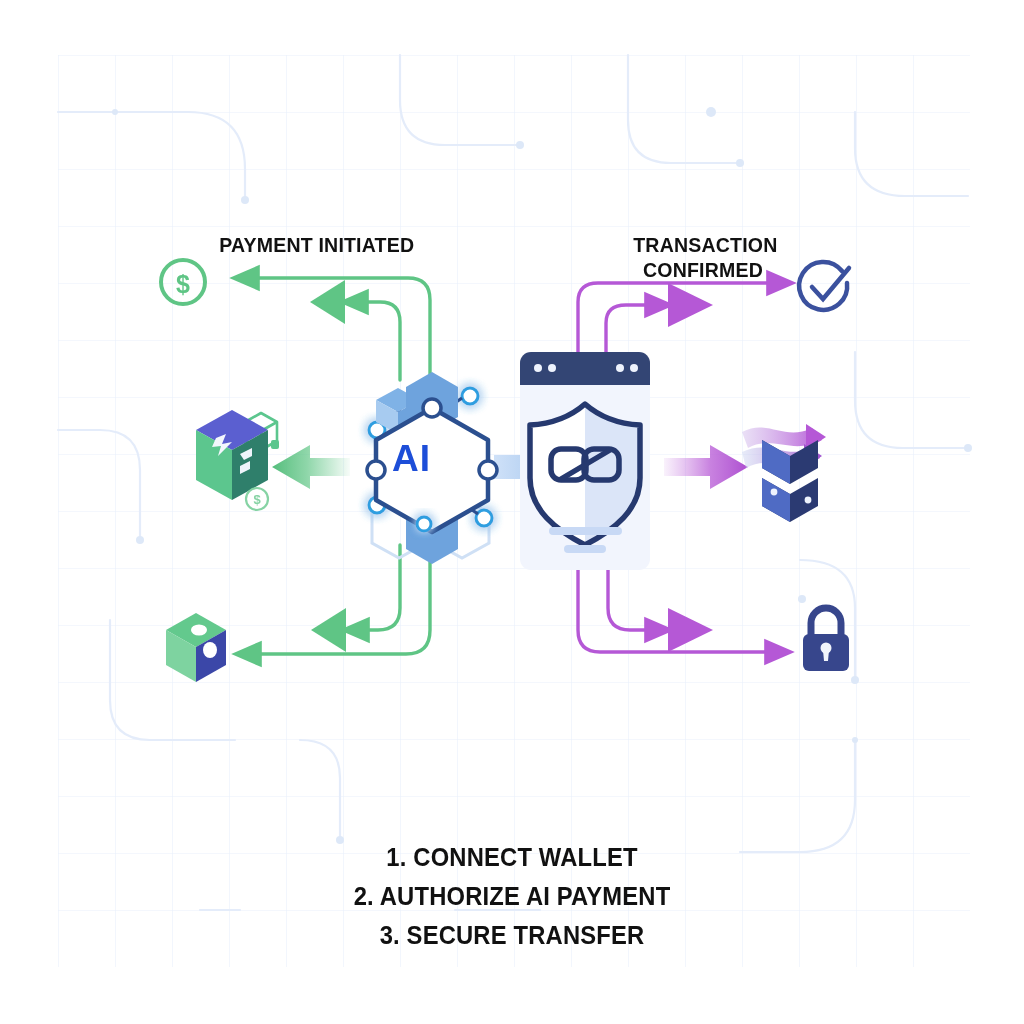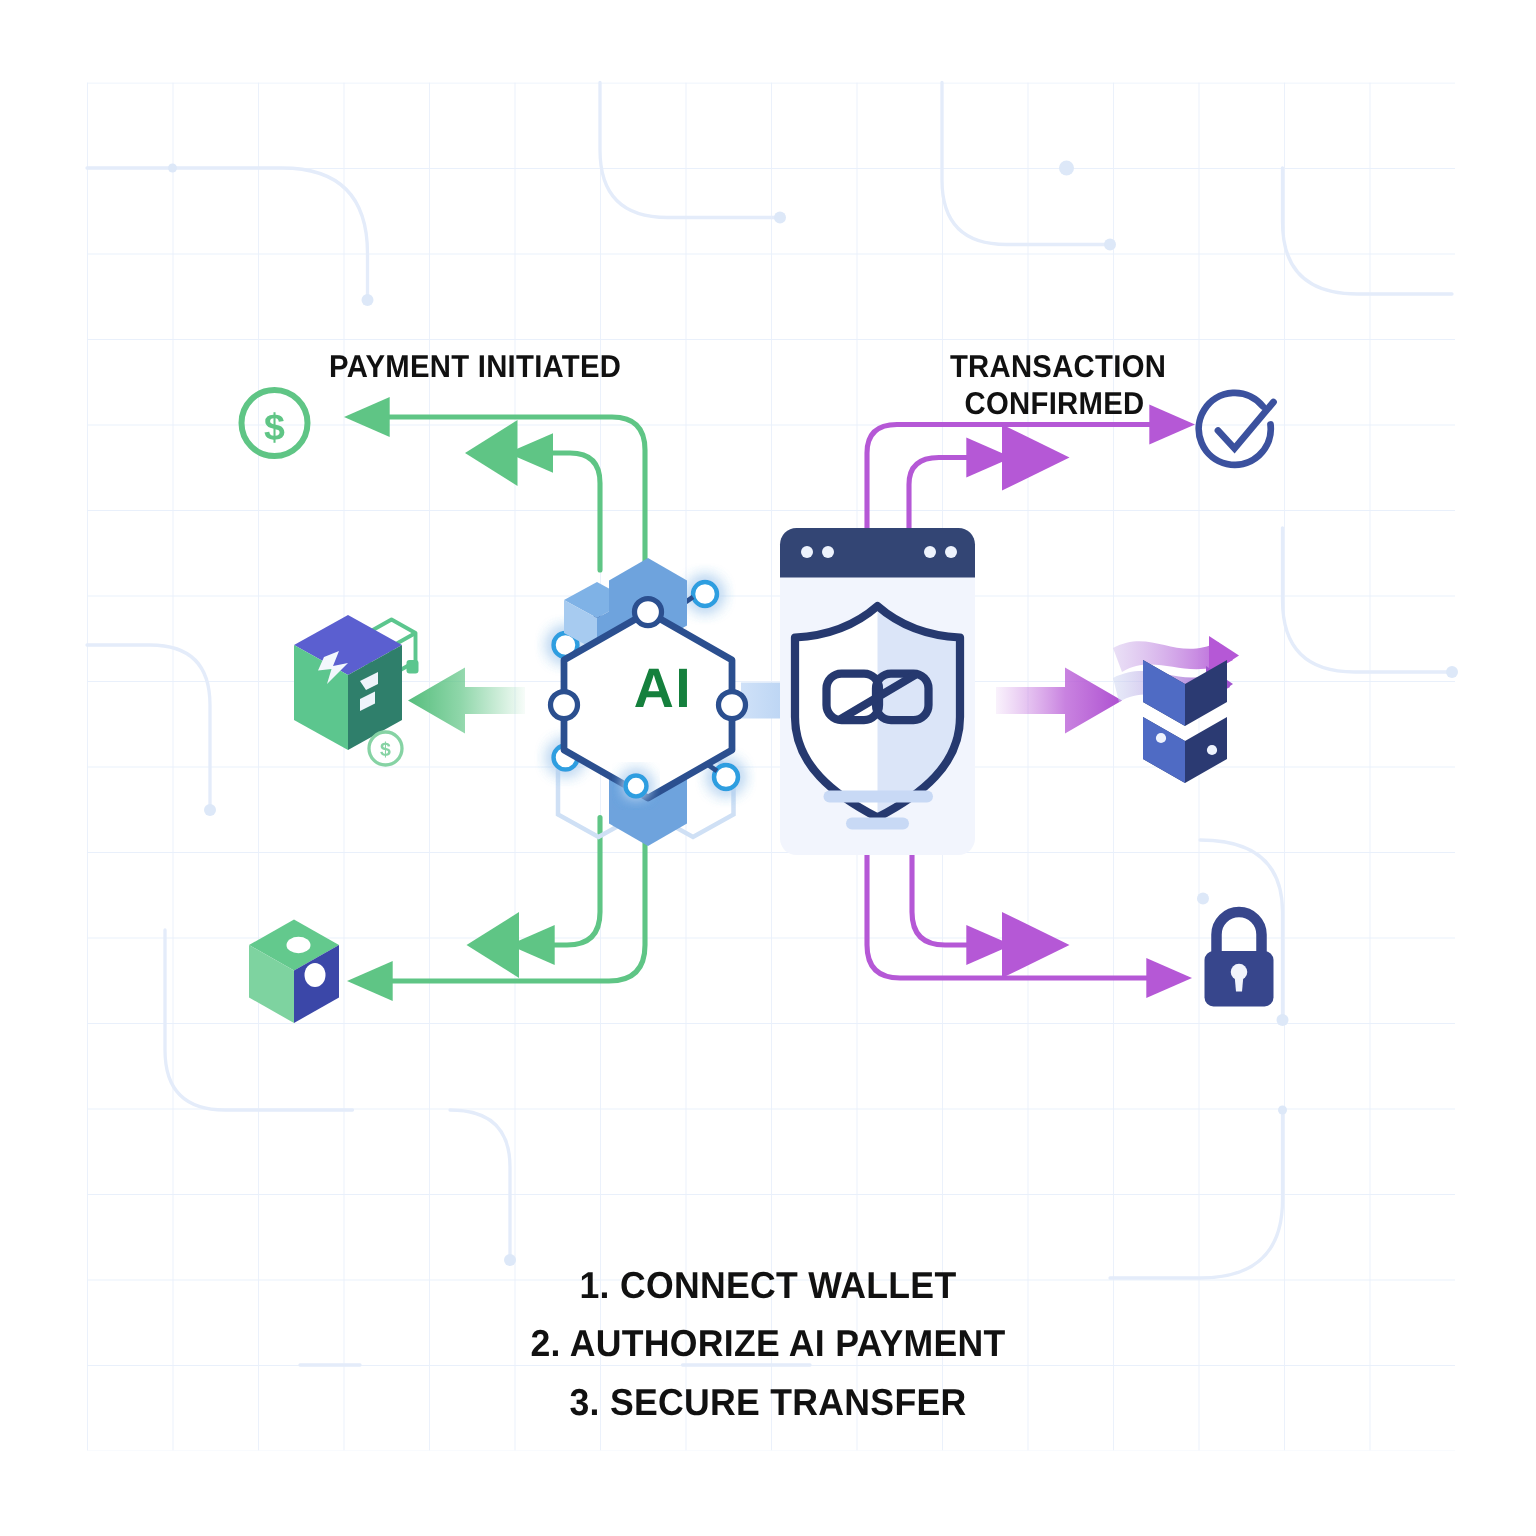--- a/index.html
+++ b/index.html
@@ -59,25 +59,24 @@
     transform: scaleX(0.95);
   }
   #step-1 { top: 838px; }
   #step-2 { top: 877px; }
   #step-3 { top: 916px; }
   .ai-text {
     position: absolute;
     left: 392px;
     top: 438px;
     width: 100px;
-    text-align: center;
     font-family: "Liberation Sans", sans-serif;
     font-weight: bold;
     font-size: 37px;
-    color: #15803d;
+    color: #1d4ed8;
     letter-spacing: 1px;
   }
 </style>
 </head>
 <body>
 
 <div id="stage">
 
   <svg id="bg-svg" viewBox="0 0 1024 1024">
     <defs>

